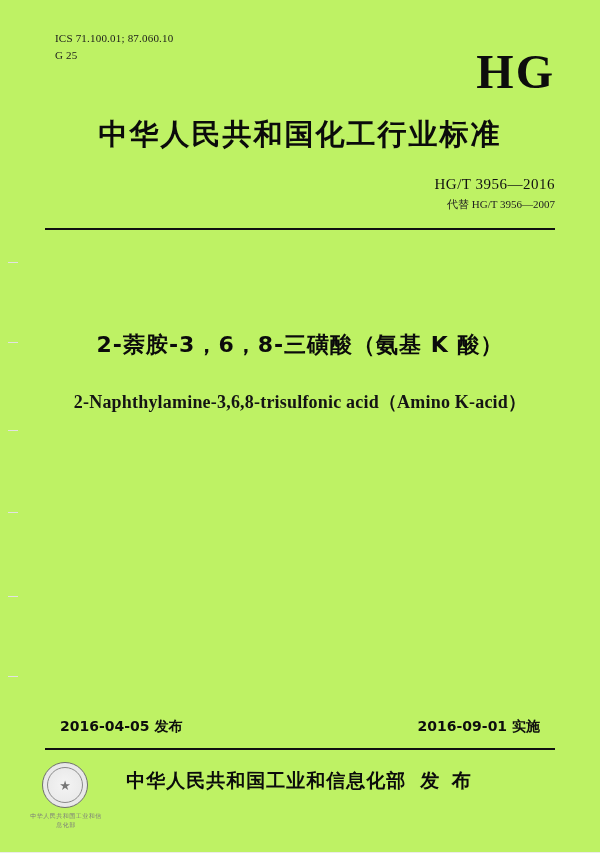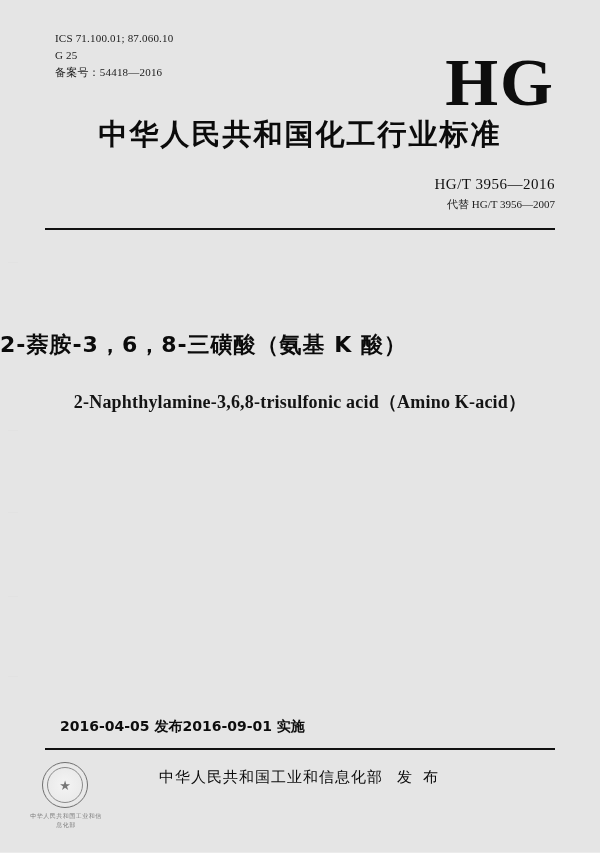--- a/index.html
+++ b/index.html
@@ -11,21 +11,21 @@
     width: 600px;
     height: 853px;
     font-family: "Liberation Serif", serif;
     color: #111111;
     position: relative;
     overflow: hidden;
   }
   .page {
     position: absolute;
     inset: 0;
-    background: #e5e5e5;
+    background: #bef264;
   }
 
   
   .header-block {
     position: absolute;
     left: 55px;
     top: 30px;
     right: 45px;
   }
   .ics-lines {
@@ -34,21 +34,21 @@
     line-height: 1.55;
     letter-spacing: 0.2px;
     color: #1a1a1a;
   }
   .hg-logo {
     position: absolute;
     right: 0;
     top: 18px;
     font-family: "Liberation Serif", serif;
     font-weight: bold;
-    font-size: 68px;
+    font-size: 48px;
     letter-spacing: 2px;
     line-height: 1;
     color: #0d0d0d;
   }
 
   
   .national-title {
     position: absolute;
     left: 0;
     right: 0;
@@ -92,21 +92,21 @@
   }
   .rule.top { top: 228px; height: 2px; }
   .rule.bottom { top: 748px; height: 2px; }
 
   
   .subject-cn {
     position: absolute;
     left: 0;
     right: 0;
     top: 330px;
-    text-align: left;
+    text-align: center;
     font-family: "DejaVu Sans", sans-serif;
     font-weight: bold;
     font-size: 22px;
     letter-spacing: 1px;
     color: #0b0b0b;
   }
   .subject-en {
     position: absolute;
     left: 0;
     right: 0;
@@ -119,36 +119,37 @@
     color: #141414;
   }
 
   
   .date-row {
     position: absolute;
     left: 60px;
     right: 60px;
     top: 718px;
     display: flex;
+    justify-content: space-between;
     font-family: "DejaVu Sans", sans-serif;
     font-weight: bold;
     font-size: 14px;
     color: #0d0d0d;
   }
 
   
   .publisher {
     position: absolute;
     left: 0;
     right: 0;
     top: 768px;
     text-align: center;
     font-family: "DejaVu Sans", sans-serif;
-    font-weight: normal;
-    font-size: 15px;
+    font-weight: bold;
+    font-size: 19px;
     letter-spacing: 1px;
     color: #0b0b0b;
   }
   .publisher .issue {
     margin-left: 14px;
     letter-spacing: 3px;
   }
 
   
   .emblem {
@@ -218,21 +219,20 @@
   <div class="margin-tick" style="top:342px;"></div>
   <div class="margin-tick" style="top:430px;"></div>
   <div class="margin-tick" style="top:512px;"></div>
   <div class="margin-tick" style="top:596px;"></div>
   <div class="margin-tick" style="top:676px;"></div>
 
   <div class="header-block">
     <div class="ics-lines">
       <div>ICS 71.100.01; 87.060.10</div>
       <div>G 25</div>
-      <div>备案号：54418—2016</div>
     </div>
     <div class="hg-logo">HG</div>
   </div>
 
   <div class="national-title">中华人民共和国化工行业标准</div>
 
   <div class="std-number">
     <div class="main-no">HG/T 3956—2016</div>
     <div class="replace-no">代替 HG/T 3956—2007</div>
   </div>

